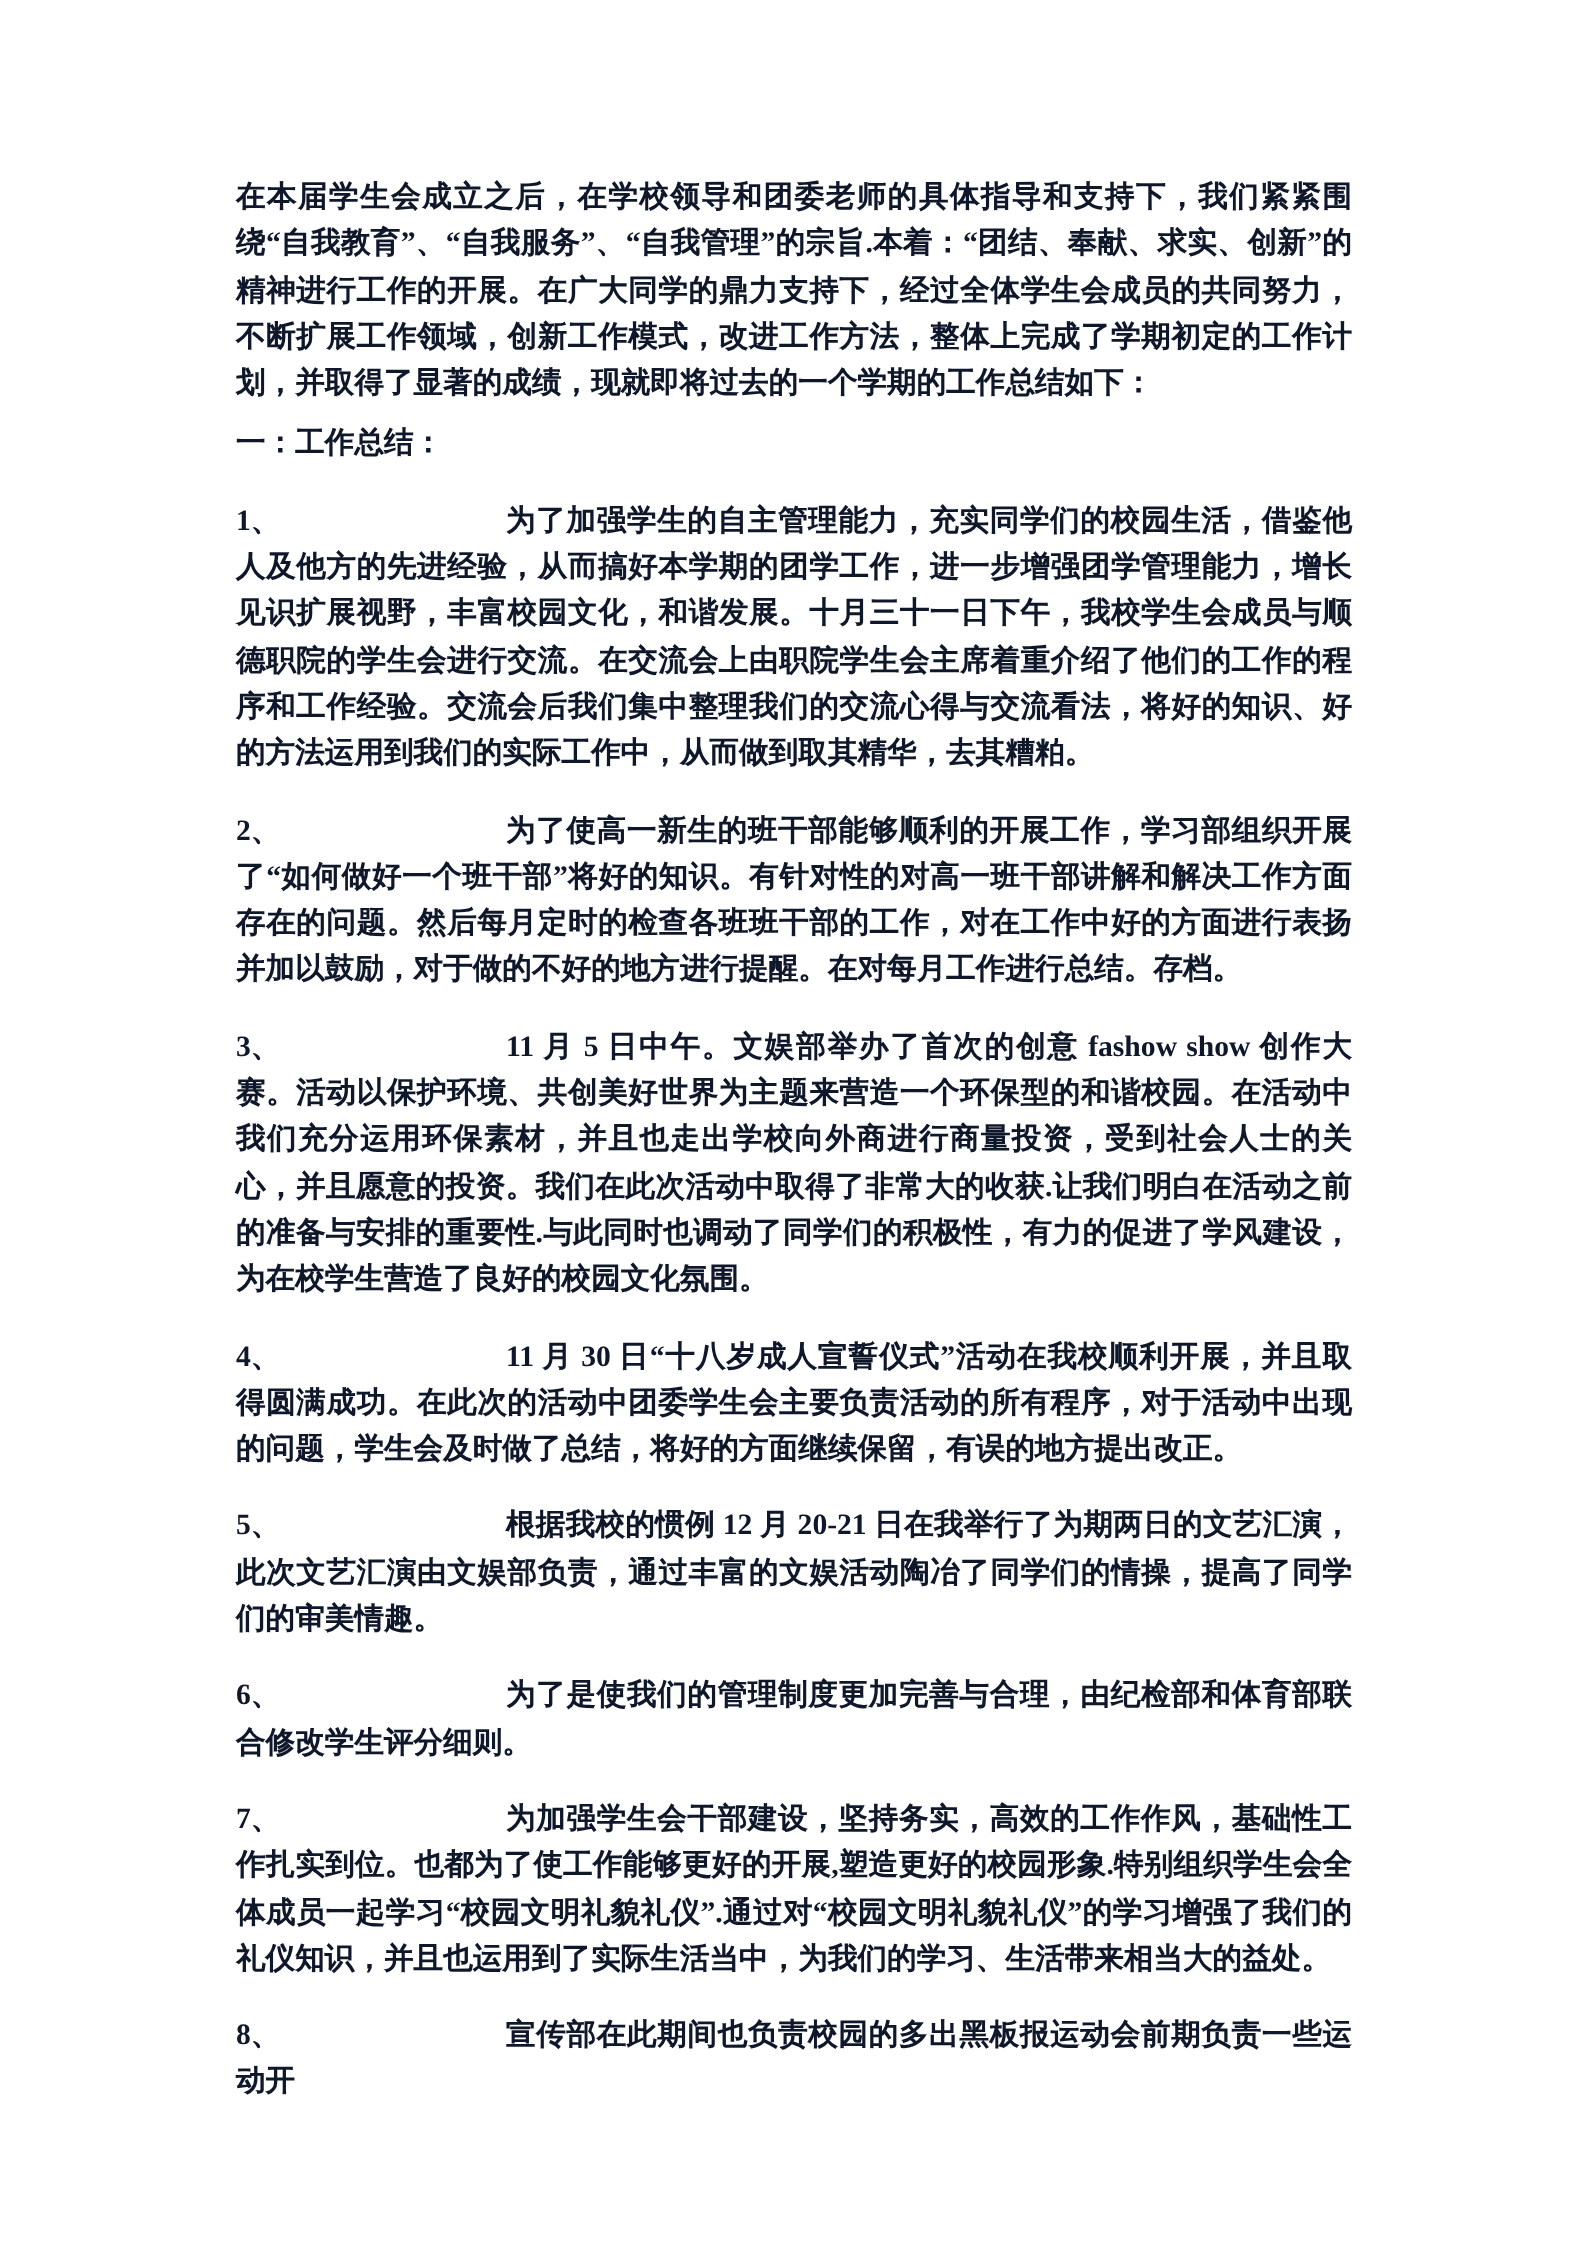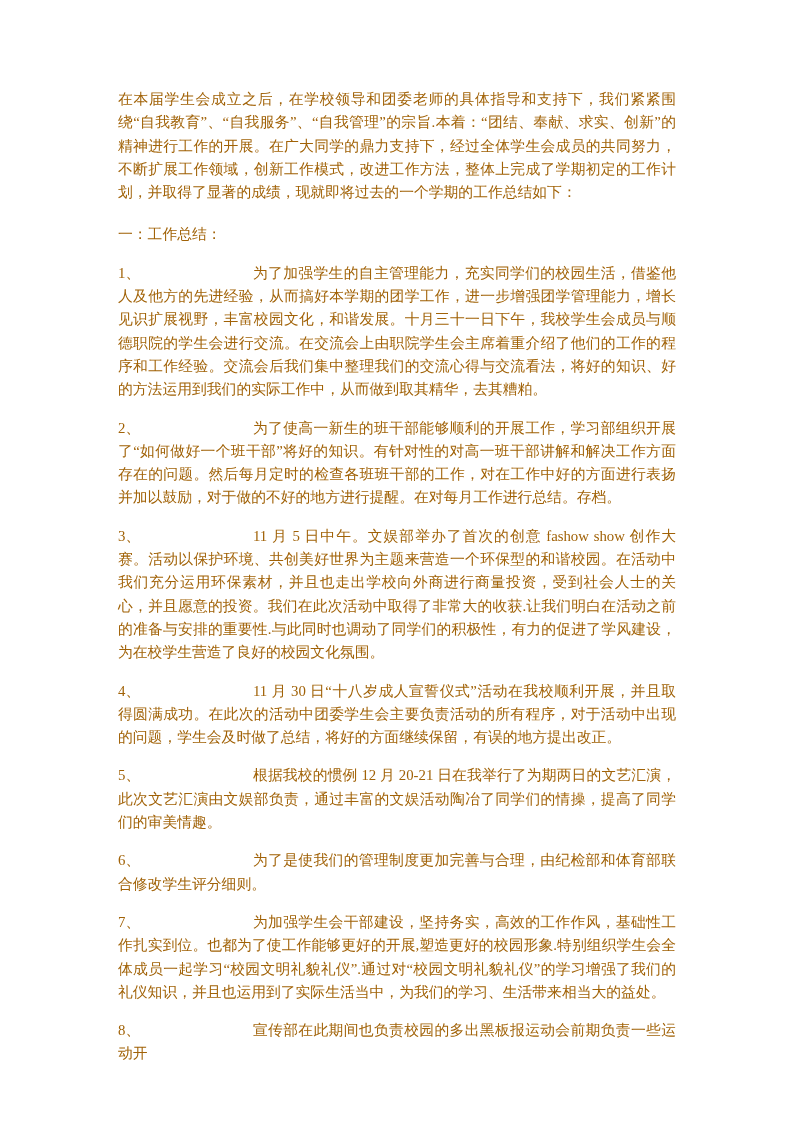--- a/index.html
+++ b/index.html
@@ -11,30 +11,31 @@
     position: relative;
     width: 794px;
     height: 1123px;
     margin: 0 auto;
     background: #ffffff;
     box-sizing: border-box;
     padding: 88px 118px 0 118px;
     font-family: "Liberation Serif", "DejaVu Serif", serif;
     font-size: 14.8px;
     line-height: 23.3px;
-    color: #a16207;
+    color: #0f172a;
     overflow: hidden;
+    font-weight: bold;
   }
   .para {
     margin: 0;
     text-align: justify;
     word-break: break-all;
   }
   .heading {
-    margin-top: 19px;
+    margin-top: 7px;
   }
   .item {
     position: relative;
     margin-top: 15px;
     text-indent: 135px;
   }
   .item .num {
     position: absolute;
     left: 0;
     top: 0;

